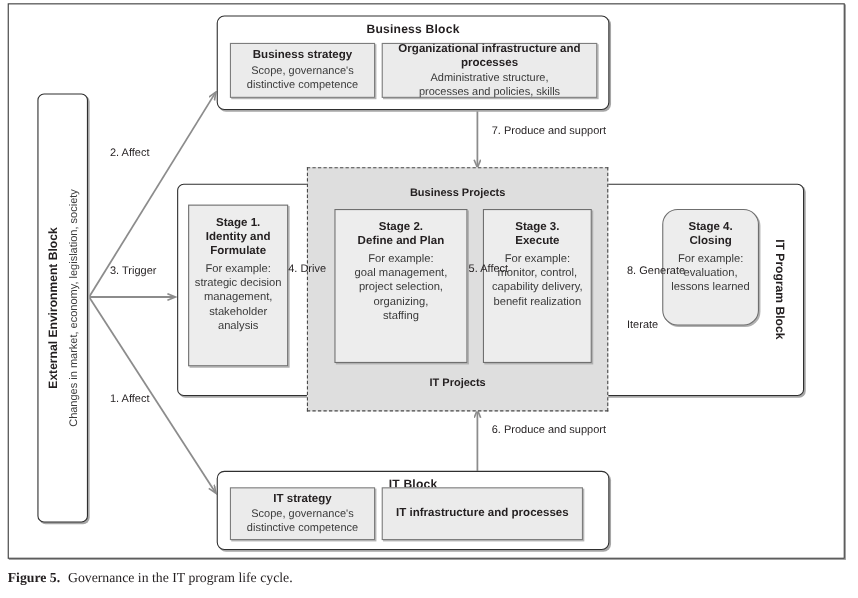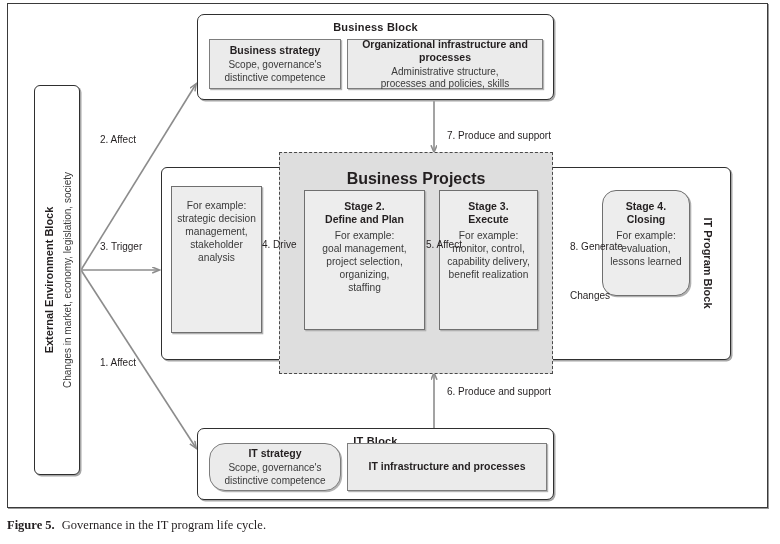--- a/index.html
+++ b/index.html
@@ -30,21 +30,21 @@
   
   .stage{background:#ededed;border:1.3px solid #6f6f6f;box-shadow:1.3px 1.3px 0 #b0b0b0;
          display:flex;flex-direction:column;align-items:center;text-align:center;
          padding-top:9px;}
   .stage .ttl{font-weight:bold;font-size:10.5px;line-height:13px;color:#231f20;}
   .stage .sub{font-size:10.2px;line-height:13px;color:#3a3a3a;margin-top:3px;}
 
   
   .projects{background:#dedede;border:1.6px dashed #4a4a4a;}
   .proj-label{position:absolute;left:0;right:0;text-align:center;font-weight:bold;
-              font-size:16px;color:#231f20;}
+              font-size:10px;color:#231f20;}
 
   
   .vert{position:absolute;transform-origin:50% 50%;white-space:nowrap;text-align:center;}
 
   .ext-label{font-weight:bold;font-size:11px;color:#231f20;}
   .ext-sub{font-size:10px;color:#3a3a3a;}
 
   
   .alabel{position:absolute;font-size:10px;color:#231f20;white-space:nowrap;}
 
@@ -106,41 +106,45 @@
     <div class="sub nl">Scope, governance's<br>distinctive competence</div>
   </div>
   <div class="abs panel" style="left:347px;top:39px;width:196px;height:50px;">
     <div class="ttl">Organizational infrastructure and processes</div>
     <div class="sub nl">Administrative structure,<br>processes and policies, skills</div>
   </div>
 
   <div class="abs outerblock" style="left:197px;top:428px;width:357px;height:72px;">
     <div class="block-title" style="top:6px;">IT Block</div>
   </div>
-  <div class="abs panel" style="left:209px;top:443px;width:132px;height:48px;border-radius:16px;">
+  <div class="abs panel" style="left:209px;top:443px;width:132px;height:48px;">
     <div class="ttl">IT strategy</div>
     <div class="sub nl">Scope, governance's<br>distinctive competence</div>
   </div>
-  <div class="abs panel" style="left:347px;top:443px;width:200px;height:48px;">
+  <div class="abs panel" style="left:347px;top:443px;width:183px;height:48px;">
     <div class="ttl">IT infrastructure and processes</div>
   </div>
 
   <div class="abs outerblock-sq" style="left:161px;top:167px;width:570px;height:193px;border-radius:6px;"></div>
   <div class="vert" style="left:708px;top:263px;transform:translate(-50%,-50%) rotate(90deg);
               font-weight:bold;font-size:11px;">
     <span>IT Program Block</span>
   </div>
 
   <div class="abs projects" style="left:279px;top:152px;width:274px;height:222px;">
   </div>
   <div class="proj-label" style="left:279px;width:274px;top:170px;">
     <span>Business Projects</span>
   </div>
+  <div class="proj-label" style="left:279px;width:274px;top:343px;">
+    <span>IT Projects</span>
+  </div>
 
   <div class="abs stage" style="left:171px;top:186px;width:91px;height:147px;">
+    <div class="ttl nl">Stage 1.<br>Identity and<br>Formulate</div>
     <div class="sub nl">For example:<br>strategic decision<br>management,<br>stakeholder<br>analysis</div>
   </div>
 
   <div class="abs stage" style="left:304px;top:190px;width:121px;height:140px;">
     <div class="ttl nl">Stage 2.<br>Define and Plan</div>
     <div class="sub nl">For example:<br>goal management,<br>project selection,<br>organizing,<br>staffing</div>
   </div>
 
   <div class="abs stage" style="left:439px;top:190px;width:99px;height:140px;">
     <div class="ttl nl">Stage 3.<br>Execute</div>
@@ -154,37 +158,37 @@
 
   <div class="alabel" style="left:100px;top:134px;">
     <span>2. Affect</span>
   </div>
   <div class="alabel" style="left:100px;top:241px;">
     <span>3. Trigger</span>
   </div>
   <div class="alabel" style="left:100px;top:357px;">
     <span>1. Affect</span>
   </div>
-  <div class="alabel" style="left:447px;top:114px;margin-top:16px;">
+  <div class="alabel" style="left:447px;top:114px;">
     <span>7. Produce and support</span>
   </div>
   <div class="alabel" style="left:447px;top:386px;">
     <span>6. Produce and support</span>
   </div>
   <div class="alabel" style="left:262px;top:239px;">
     <span>4. Drive</span>
   </div>
   <div class="alabel" style="left:402px;top:239px;padding-left:24px;">
     <span>5. Affect</span>
   </div>
   <div class="alabel" style="left:570px;top:241px;">
     <span>8. Generate</span>
   </div>
   <div class="alabel" style="left:570px;top:290px;">
-    <span>Changes</span>
+    <span>Iterate</span>
   </div>
 
   <div class="caption">
     <b>Figure 5.</b>
     <span style="margin-left:4px;">Governance in the IT program life cycle.</span>
   </div>
 
 </div>
 
 </body></html>

